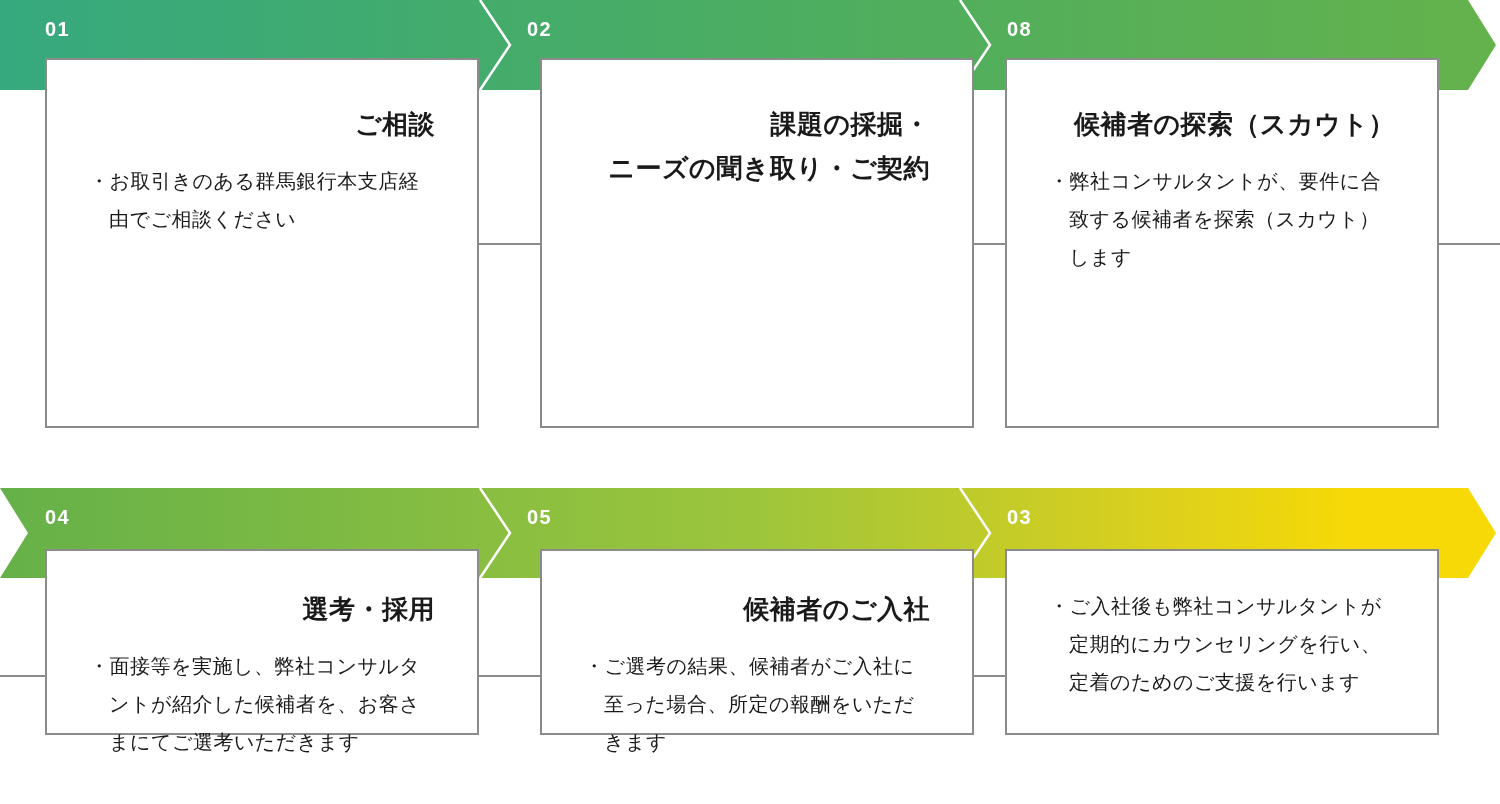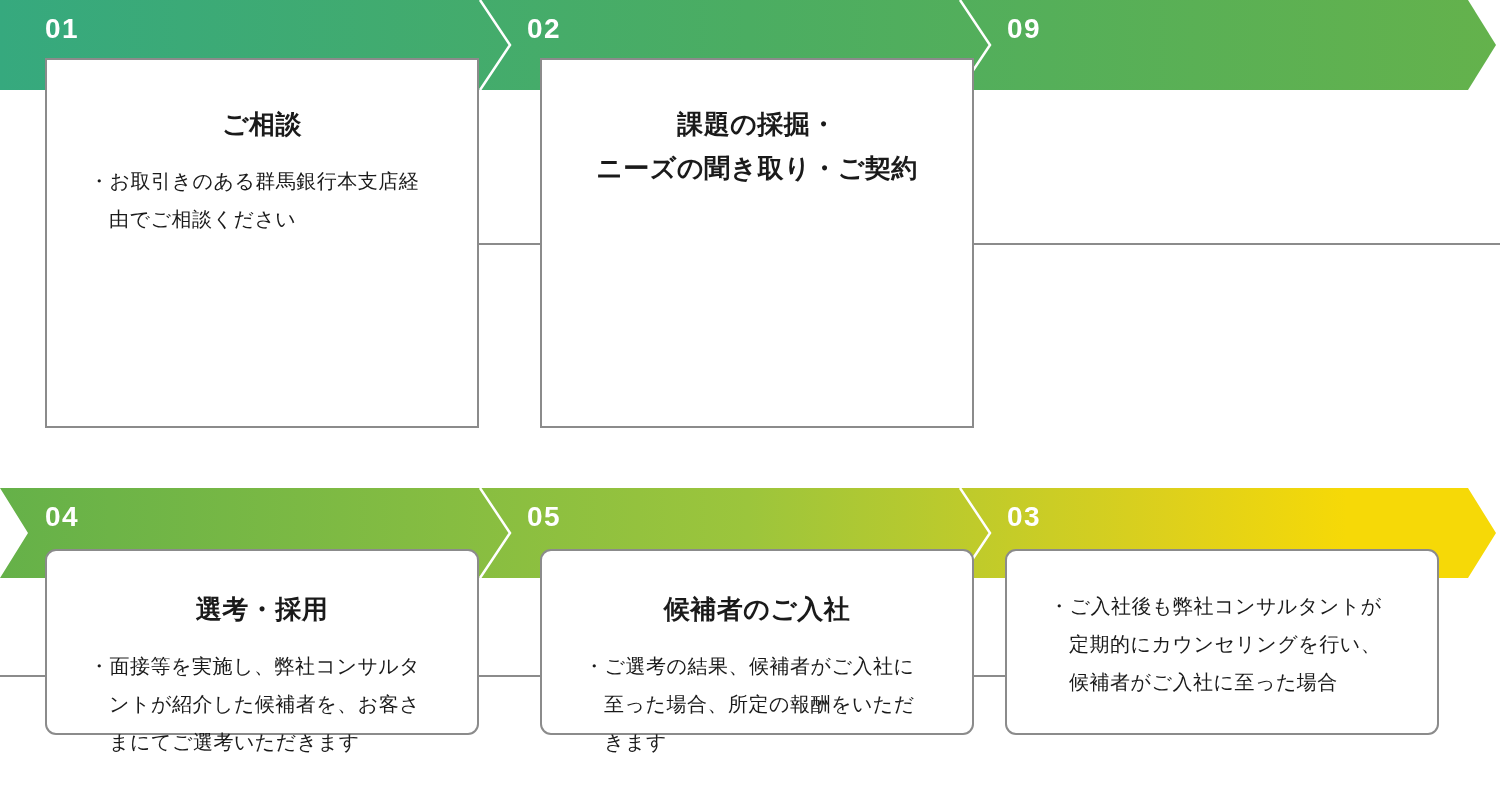--- a/index.html
+++ b/index.html
@@ -38,46 +38,46 @@
   .chev {
     fill: none;
     stroke: #ffffff;
     stroke-width: 2.5;
   }
   .step-num {
     position: absolute;
     top: 12px;
     color: #ffffff;
     font-weight: bold;
-    font-size: 28px;
+    font-size: 20px;
     letter-spacing: 1.5px;
     line-height: 34px;
   }
   .connector {
     position: absolute;
     height: 2px;
     background: var(--card-border, #8b8b8b);
   }
   .row-1 .connector { top: 243px; left: 45px; width: 1455px; }
   .row-2 .connector { top: 187px; left: 0; width: 1439px; }
   .card {
     position: absolute;
     background: #ffffff;
     border: 2px solid var(--card-border, #8b8b8b);
     box-sizing: border-box;
     width: 434px;
     padding: 42px 42px 0 42px;
   }
   .row-1 .card { top: 58px; height: 370px; }
-  .row-2 .card { top: 61px; height: 186px; padding-top: 36px; border-radius: 11px; }
+  .row-2 .card { top: 61px; height: 186px; padding-top: 36px; }
   .card-1 { left: 45px; }
   .card-2 { left: 540px; }
   .card-3 { left: 1005px; }
   .step-title {
-    text-align: center;
+    text-align: right;
     font-weight: bold;
     font-size: 26px;
     line-height: 44px;
     color: var(--text, #1a1a1a);
     white-space: pre-line;
     margin: 0 0 16px 0;
     letter-spacing: 0.5px;
   }
   .step-bullets {
     color: var(--text, #1a1a1a);
@@ -105,36 +105,42 @@
           <stop offset="1" stop-color="#64b24c"></stop>
         </linearGradient>
       </defs>
       <path d="M0,0 H1468 L1496,45 L1468,90 H0 Z" fill="url(#grad-row1)"></path>
       <polyline class="chev" points="480,0 510,45 480,90"></polyline>
       <polyline class="chev" points="960,0 990,45 960,90"></polyline>
     </svg>
 
     <span class="step-num" style="left:45px">01</span>
     <span class="step-num" style="left:527px">02</span>
-    <span class="step-num" style="left:1007px">09</span>
+    <span class="step-num" style="left:1007px">08</span>
 
     <div class="connector"></div>
 
     <div class="card card-1">
       <h3 class="step-title">ご相談</h3>
       <div class="step-bullets">
         <div class="bullet">・お取引きのある群馬銀行本支店経由でご相談ください</div>
       </div>
     </div>
 
     <div class="card card-2">
       <h3 class="step-title">課題の採掘・
 ニーズの聞き取り・ご契約</h3>
     </div>
 
+    <div class="card card-3">
+      <h3 class="step-title">候補者の探索（スカウト）</h3>
+      <div class="step-bullets">
+        <div class="bullet">・弊社コンサルタントが、要件に合致する候補者を探索（スカウト）します</div>
+      </div>
+    </div>
 
   </section>
 
   <section class="flow-row row-2">
 
     <svg class="banner-svg" viewBox="0 0 1500 90" preserveAspectRatio="none" aria-hidden="true">
       <defs>
         <linearGradient id="grad-row2" x1="0" y1="0" x2="1" y2="0">
           <stop offset="0" stop-color="#65b149"></stop>
           <stop offset="0.5" stop-color="#9cc53c"></stop>
@@ -163,19 +169,19 @@
 
     <div class="card card-2">
       <h3 class="step-title">候補者のご入社</h3>
       <div class="step-bullets">
         <div class="bullet">・ご選考の結果、候補者がご入社に至った場合、所定の報酬をいただきます</div>
       </div>
     </div>
 
     <div class="card card-3">
       <div class="step-bullets">
-        <div class="bullet">・ご入社後も弊社コンサルタントが定期的にカウンセリングを行い、候補者がご入社に至った場合</div>
+        <div class="bullet">・ご入社後も弊社コンサルタントが定期的にカウンセリングを行い、定着のためのご支援を行います</div>
       </div>
     </div>
 
   </section>
 
 </div>
 
 </body></html>

